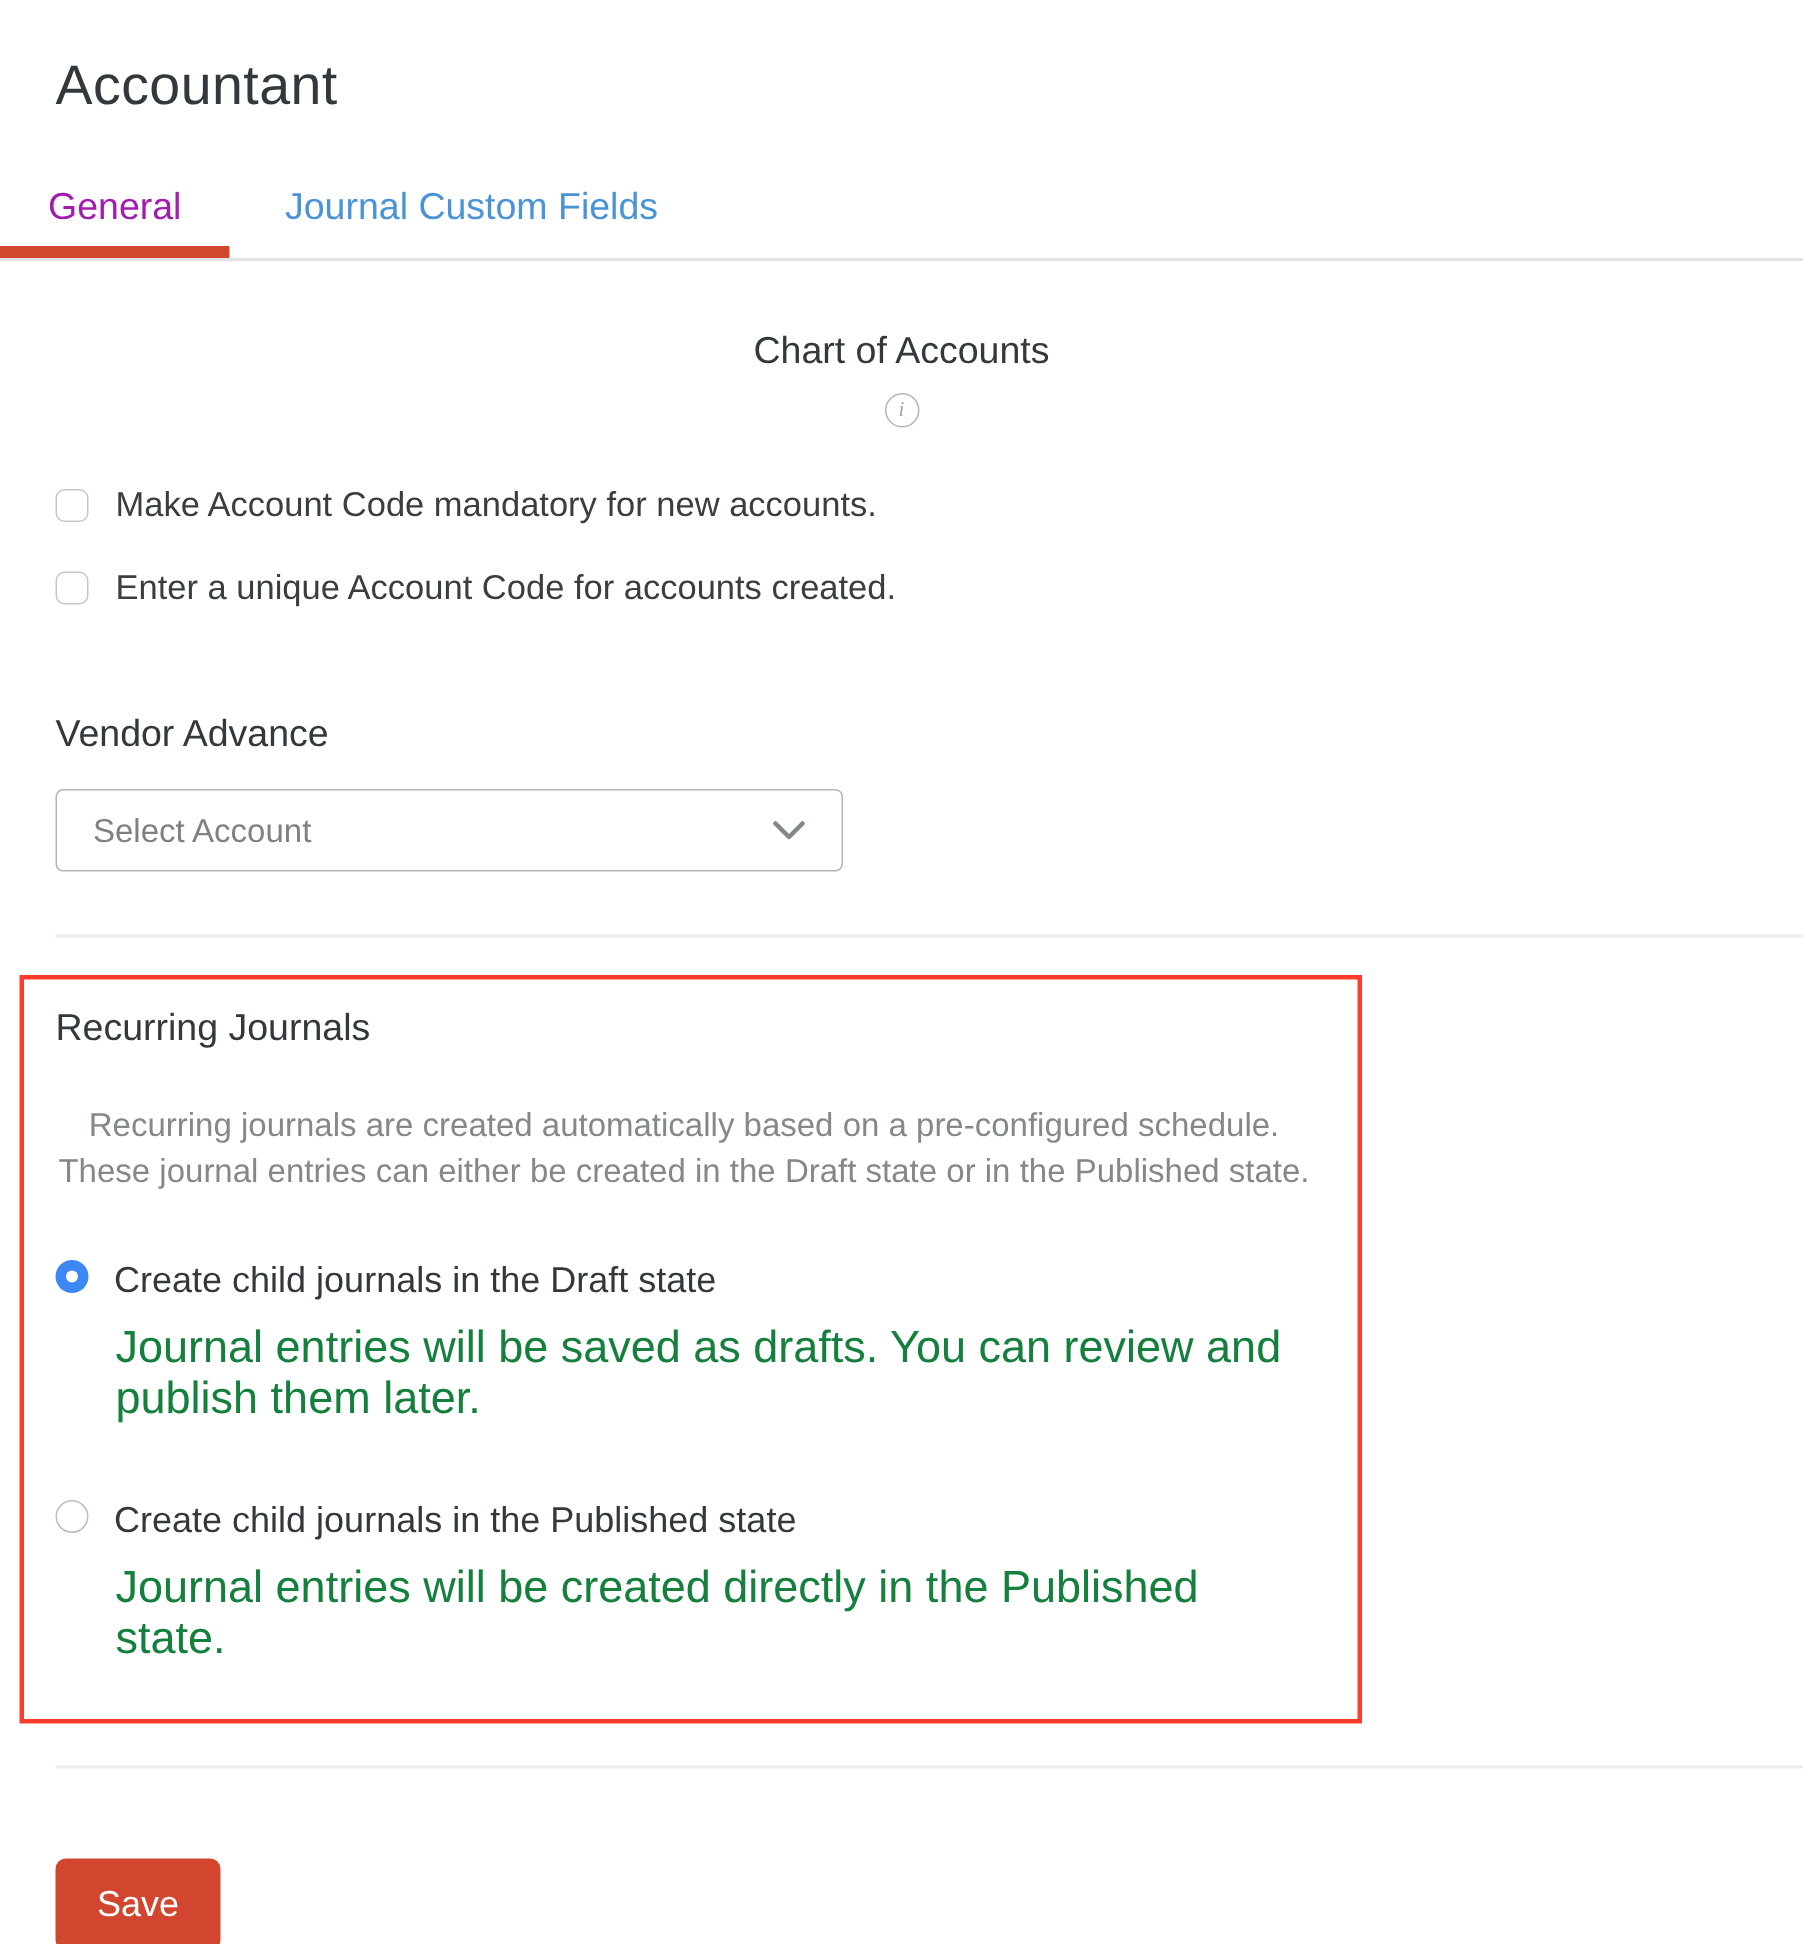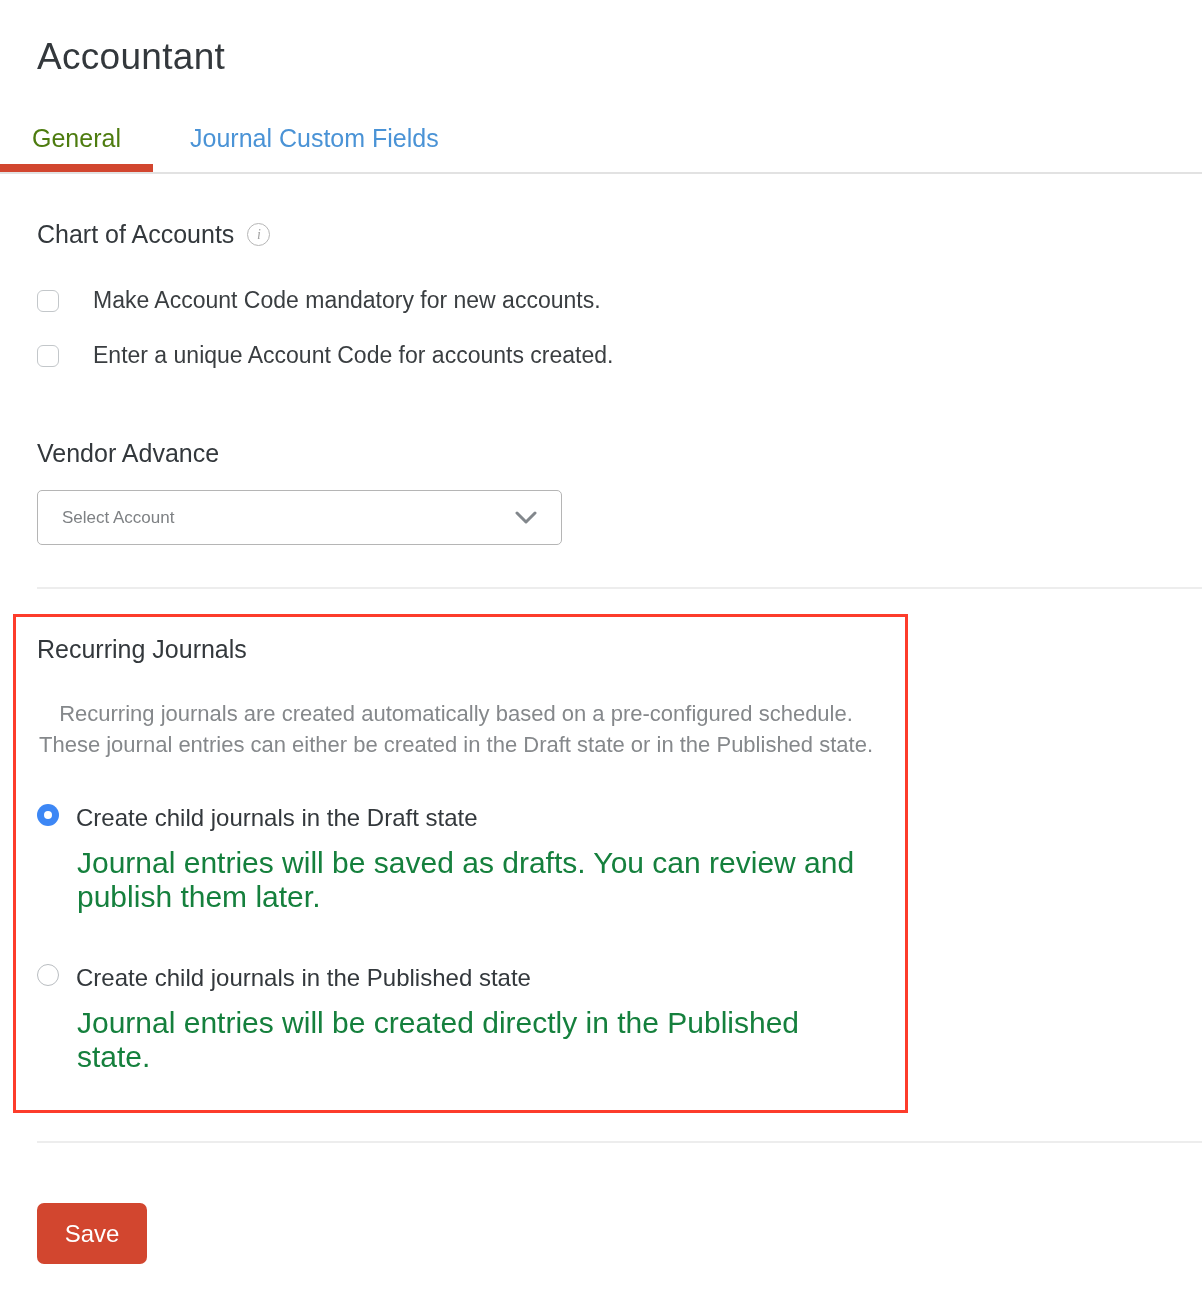--- a/index.html
+++ b/index.html
@@ -19,57 +19,57 @@
 
   
   .tabs {
     margin-top:46px;
     display:flex; align-items:flex-end;
     border-bottom:2px solid var(--tab_border,#E2E2E2);
   }
   .tab {
     position:relative; font-size:25px; padding-bottom:19px; cursor:pointer;
   }
-  .tab-general { width:153px; text-align:center; color:#4d7c0f; }
+  .tab-general { width:153px; text-align:center; color:#a21caf; }
   .tab-general::after {
     content:""; position:absolute; left:0; bottom:0;
     width:100%; height:8px; background:var(--accent_red,#D2462F);
   }
   .tab-journal { margin-left:37px; color:var(--link_blue,#4A93D6); }
 
   .content { padding:0 37px; }
 
   h2.section-heading { font-size:25px; font-weight:400; color:#33383C; }
 
   
   .section-coa { margin-top:46px; }
-  .heading-row { display:flex; align-items:center; gap:13px; }
+  .heading-row { display:flex; align-items:center; gap:13px;flex-direction:column; }
   .info-icon {
     width:23px; height:23px; border:1px solid #B6B6B6; border-radius:50%;
     color:#A3A3A3; font-size:14px; font-style:italic; font-family:"Liberation Serif",serif;
     display:flex; align-items:center; justify-content:center; line-height:1;
   }
-  .check-row { display:flex; align-items:center; margin-top:28px; cursor:pointer;gap:16px; }
+  .check-row { display:flex; align-items:center; margin-top:28px; cursor:pointer; }
   .check-row:first-of-type { margin-top:38px; }
   .checkbox {
     width:22px; height:22px; flex:0 0 auto;
     border:1px solid #C3C7CA; border-radius:6px; background:#fff;
   }
   .check-label { margin-left:18px; font-size:23px; color:#3A3E41; }
 
   
   .section-va { margin-top:70px; }
   .va-desc { margin-top:24px; font-size:23px; color:#8A8D90; }
   .select-box {
     margin-top:22px; width:525px; height:55px;
     border:1px solid #B5B5B5; border-radius:5px; background:#fff;
     display:flex; align-items:center; justify-content:space-between;
     padding:0 24px; cursor:pointer;
   }
-  .select-value { font-size:17px; color:#7E8184; }
+  .select-value { font-size:22px; color:#7E8184; }
   .chevron { display:block; }
 
   .divider { height:2px; background:#EDEDED; margin-right:-37px; }
   .divider-1 { margin-top:42px; }
   .divider-2 { margin-top:28px; }
 
   
   .highlight-box {
     margin-left:-24px; margin-top:25px; width:895px;
     border:3px solid var(--highlight_red,#FD3C2B);

